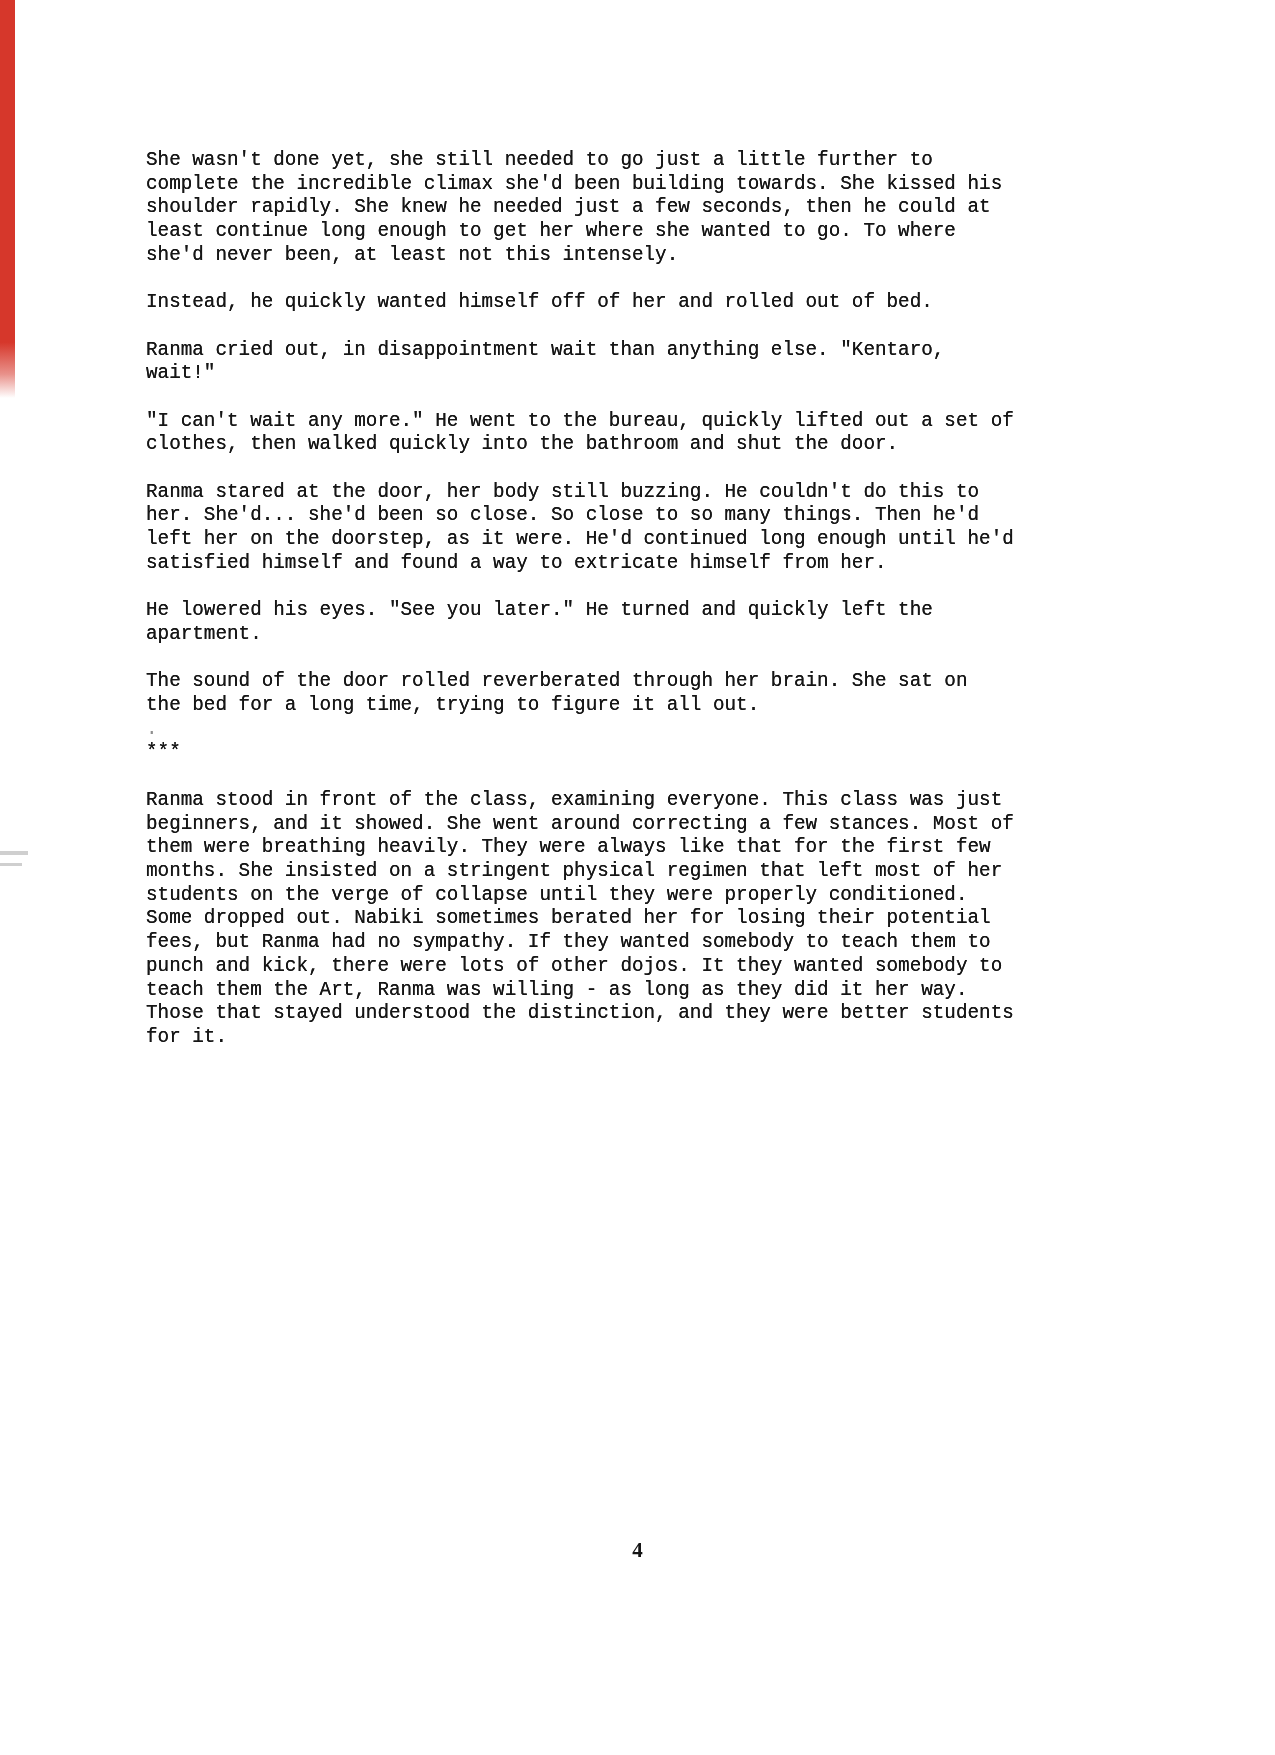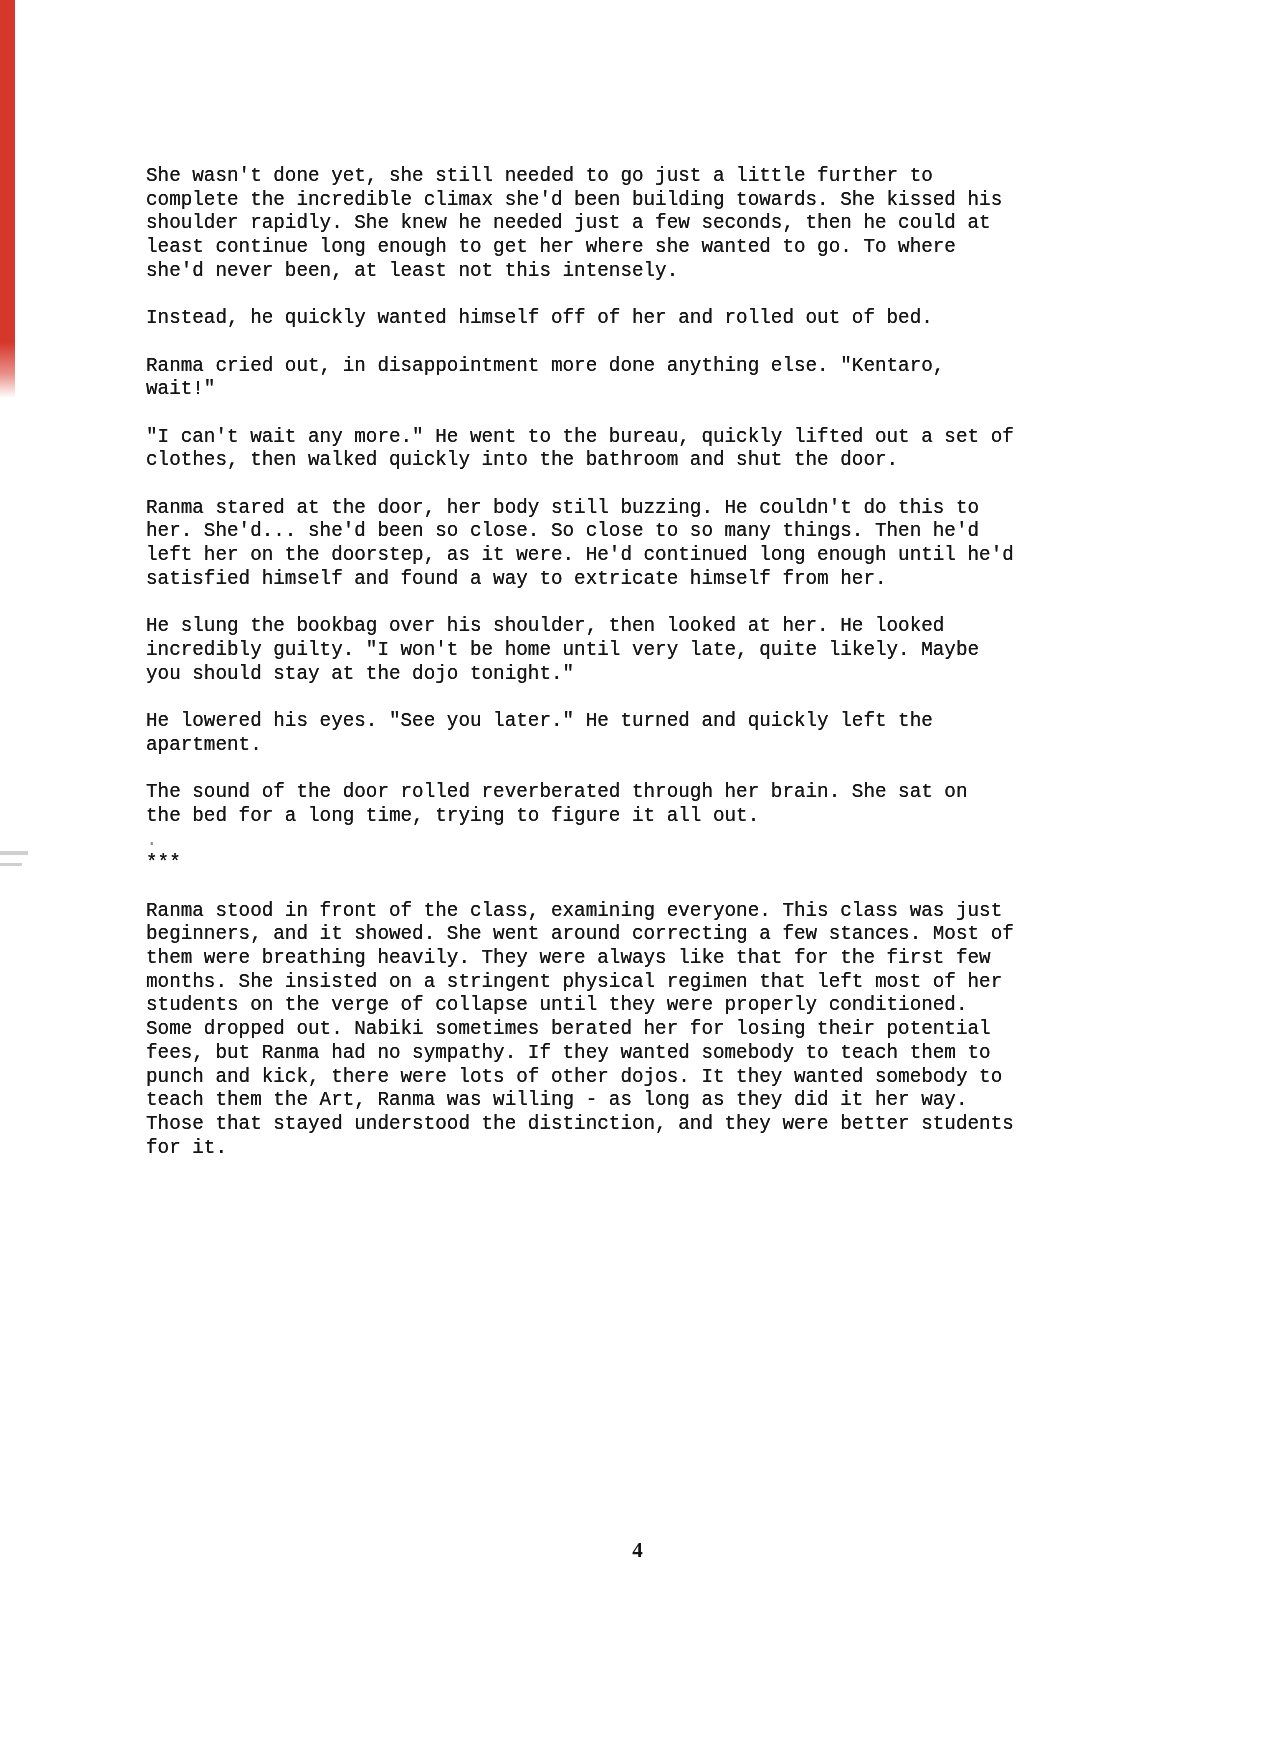--- a/index.html
+++ b/index.html
@@ -30,21 +30,21 @@
     position: absolute;
     left: 0;
     background: #cfcfcf;
   }
   .feed-line-1 { top: 851px; width: 28px; height: 4px; }
   .feed-line-2 { top: 863px; width: 22px; height: 3px; }
 
   .text-block {
     position: absolute;
     left: 146px;
-    top: 165px;
+    top: 149px;
     width: 1000px;
     color: #161616;
     font-size: 19.3px;
     line-height: 23.7px;
     text-shadow: 0 0 0.5px currentColor;
   }
   .text-block p {
     margin: 23.7px 0 0 0;
     white-space: pre;
   }
@@ -77,31 +77,28 @@
   <div class="feed-line feed-line-1"></div>
   <div class="feed-line feed-line-2"></div>
 
   <main class="text-block">
     <p>She wasn't done yet, she still needed to go just a little further to
 complete the incredible climax she'd been building towards. She kissed his
 shoulder rapidly. She knew he needed just a few seconds, then he could at
 least continue long enough to get her where she wanted to go. To where
 she'd never been, at least not this intensely.</p>
     <p>Instead, he quickly wanted himself off of her and rolled out of bed.</p>
-    <p>Ranma cried out, in disappointment more done anything else. "Kentaro,
+    <p>Ranma cried out, in disappointment wait than anything else. "Kentaro,
 wait!"</p>
     <p>"I can't wait any more." He went to the bureau, quickly lifted out a set of
 clothes, then walked quickly into the bathroom and shut the door.</p>
     <p>Ranma stared at the door, her body still buzzing. He couldn't do this to
 her. She'd... she'd been so close. So close to so many things. Then he'd
 left her on the doorstep, as it were. He'd continued long enough until he'd
 satisfied himself and found a way to extricate himself from her.</p>
-    <p>He slung the bookbag over his shoulder, then looked at her. He looked
-incredibly guilty. "I won't be home until very late, quite likely. Maybe
-you should stay at the dojo tonight."</p>
     <p>He lowered his eyes. "See you later." He turned and quickly left the
 apartment.</p>
     <p>The sound of the door rolled reverberated through her brain. She sat on
 the bed for a long time, trying to figure it all out.</p>
     <p class="stray">.</p>
     <p class="stars">***</p>
     <p>Ranma stood in front of the class, examining everyone. This class was just
 beginners, and it showed. She went around correcting a few stances. Most of
 them were breathing heavily. They were always like that for the first few
 months. She insisted on a stringent physical regimen that left most of her

